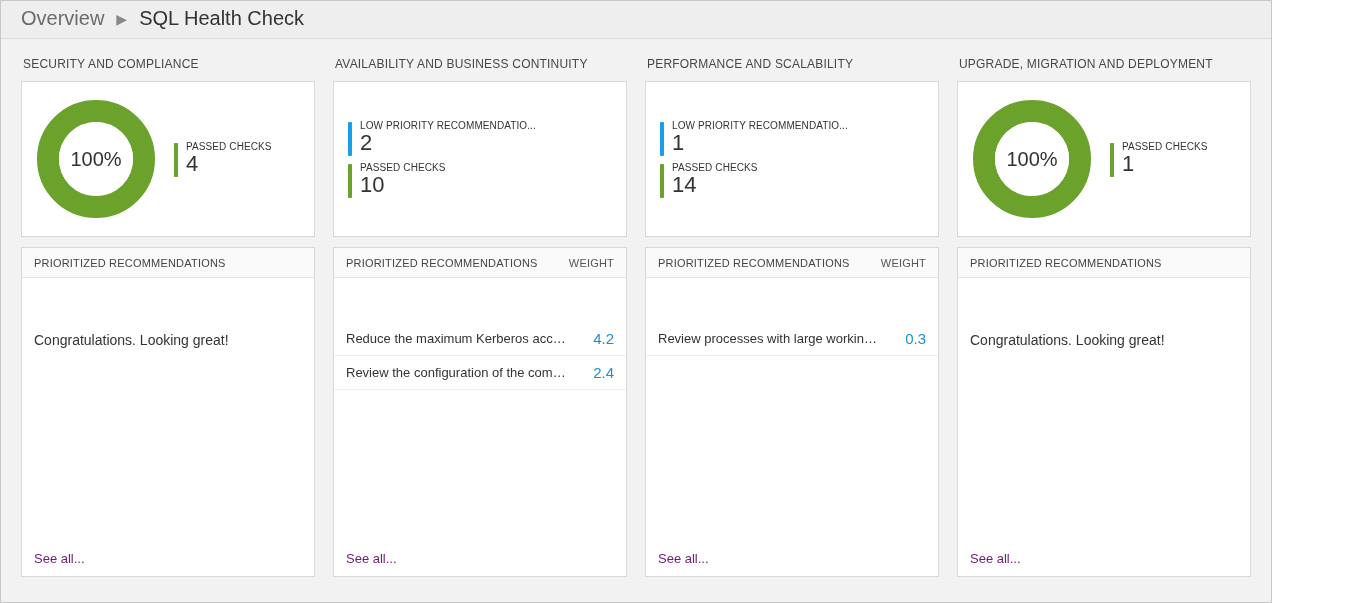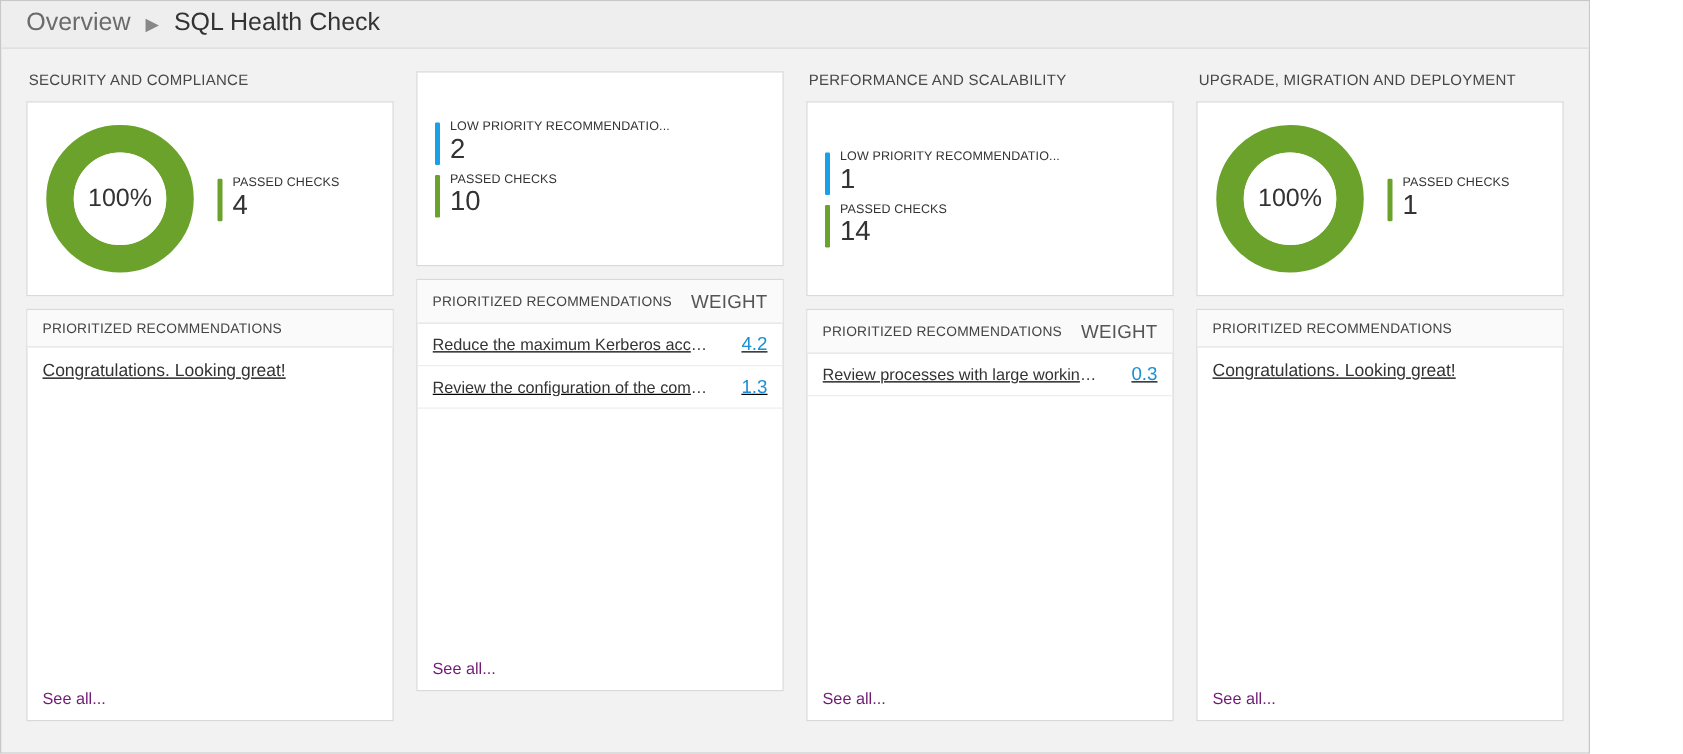--- a/index.html
+++ b/index.html
@@ -17,25 +17,25 @@
   .donut-wrap { width:120px; height:120px; position:relative; flex:0 0 auto;}
   .donut-label { position:absolute; inset:0; display:flex; align-items:center; justify-content:center; font-size:20px; color:#333; }
   .metrics { display:flex; flex-direction:column; gap:6px; min-width:0; }
   .metric { display:flex; align-items:flex-start; gap:8px; min-width:0;}
   .metric .bar { width:4px; height:34px; border-radius:1px; flex:0 0 auto; margin-top:2px;}
   .bar.blue { background:#1aa0e6; }
   .bar.green { background:#6aa22b; }
   .metric .mtxt { display:flex; flex-direction:column; min-width:0;}
   .metric .mlabel { font-size:10px; letter-spacing:.1px; color:#333; text-transform:uppercase; white-space:nowrap; overflow:hidden; text-overflow:ellipsis; max-width:180px;}
   .metric .mval { font-size:22px; color:#333; line-height:1.05;}
-  .tile.bottom { height:330px; display:flex; flex-direction:column; }
+  .tile.bottom { height:330px; display:flex; flex-direction:column;gap:44px; }
   .rec-header { display:flex; justify-content:space-between; align-items:center; padding:9px 12px 8px 12px; border-bottom:1px solid #e3e3e3; background:#fafafa;}
   .rec-header .rh-left { font-size:11px; letter-spacing:.2px; color:#444; text-transform:uppercase;}
-  .rec-header .rh-right { font-size:15px; letter-spacing:.2px; color:#555; text-transform:uppercase;}
-  .rec-body { flex:1; overflow:hidden;text-decoration:underline; }
+  .rec-header .rh-right { font-size:11px; letter-spacing:.2px; color:#555; text-transform:uppercase;}
+  .rec-body { flex:1; overflow:hidden; }
   .rec-row { display:flex; justify-content:space-between; align-items:center; padding:8px 12px; border-bottom:1px solid #eee; font-size:13px; cursor:pointer;}
   .rec-row .rtext { color:#333; white-space:nowrap; overflow:hidden; text-overflow:ellipsis; padding-right:8px;}
   .rec-row .rweight { color:#1a8fd4; font-size:15px; min-width:34px; text-align:right;}
   .congrats { padding:10px 12px; font-size:14px; color:#333;}
   .see-all { padding:10px 12px; font-size:13px; color:#701a75; cursor:pointer; border-top:1px solid transparent;}
 </style>
 </head>
 <body>
 <div class="frame">
 
@@ -69,20 +69,21 @@
           <div class="rec-header">
             <div class="rh-left">PRIORITIZED RECOMMENDATIONS</div>
           </div>
           <div class="rec-body">
             <div class="congrats">Congratulations. Looking great!</div>
           </div>
           <div class="see-all">See all...</div>
         </div>
       </div>
       <div class="col">
+        <div class="section-title">AVAILABILITY AND BUSINESS CONTINUITY</div>
         <div class="tile top">
           <div class="metrics">
             <div class="metric">
               <div class="bar blue"></div>
       <div class="mtxt">
         <div class="mlabel">LOW PRIORITY RECOMMENDATIO...</div>
         <div class="mval">2</div>
       </div>
             </div>
             <div class="metric">
@@ -99,21 +100,21 @@
             <div class="rh-left">PRIORITIZED RECOMMENDATIONS</div>
             <div class="rh-right">WEIGHT</div>
           </div>
           <div class="rec-body">
             <div class="rec-row">
               <div class="rtext">Reduce the maximum Kerberos access token size.</div>
               <div class="rweight">4.2</div>
             </div>
             <div class="rec-row">
               <div class="rtext">Review the configuration of the computer that is rep...</div>
-              <div class="rweight">1.3</div>
+              <div class="rweight">2.4</div>
             </div>
           </div>
           <div class="see-all">See all...</div>
         </div>
       </div>
       <div class="col">
         <div class="section-title">PERFORMANCE AND SCALABILITY</div>
         <div class="tile top">
           <div class="metrics">
             <div class="metric">

